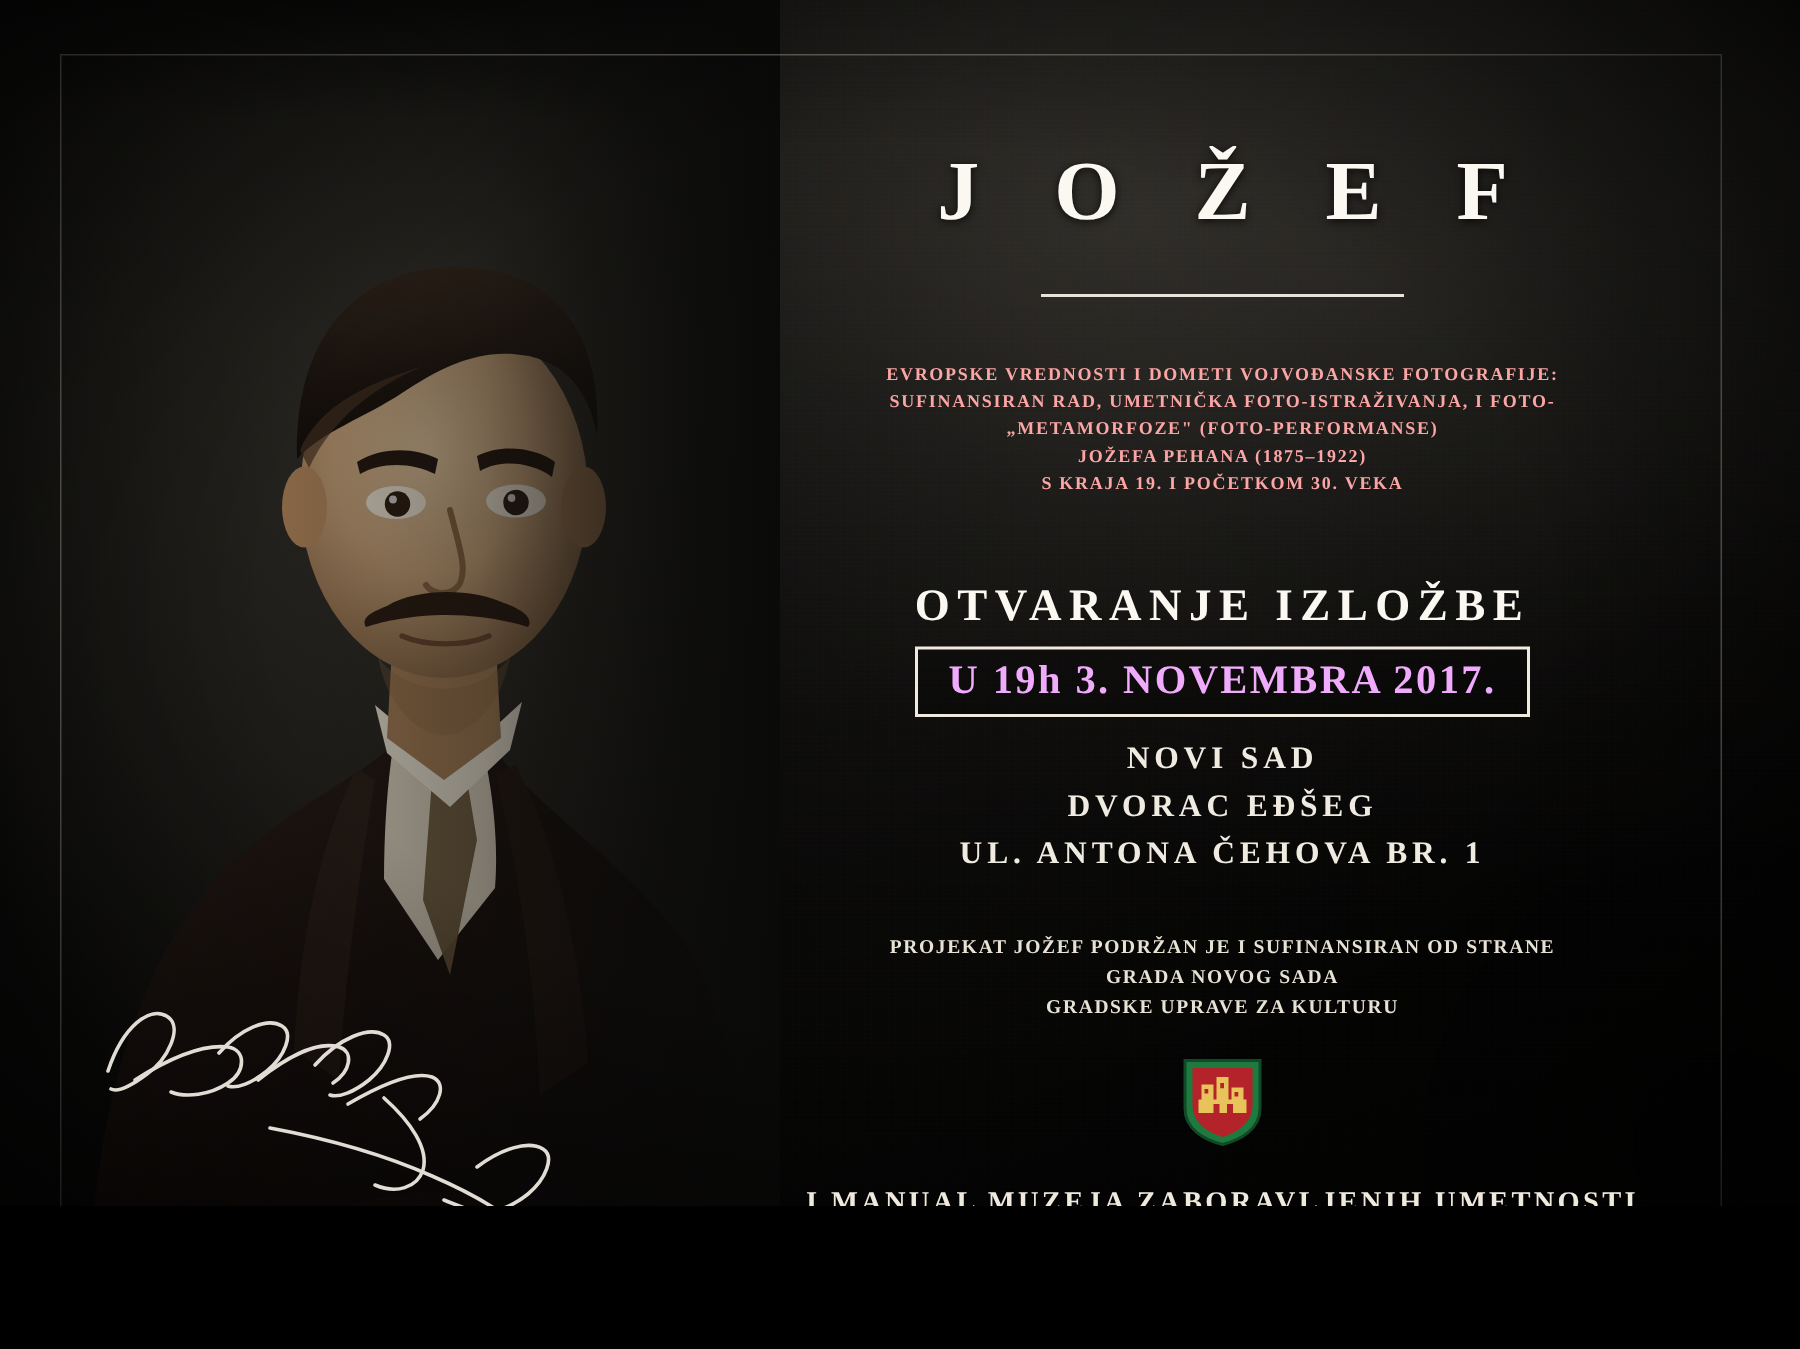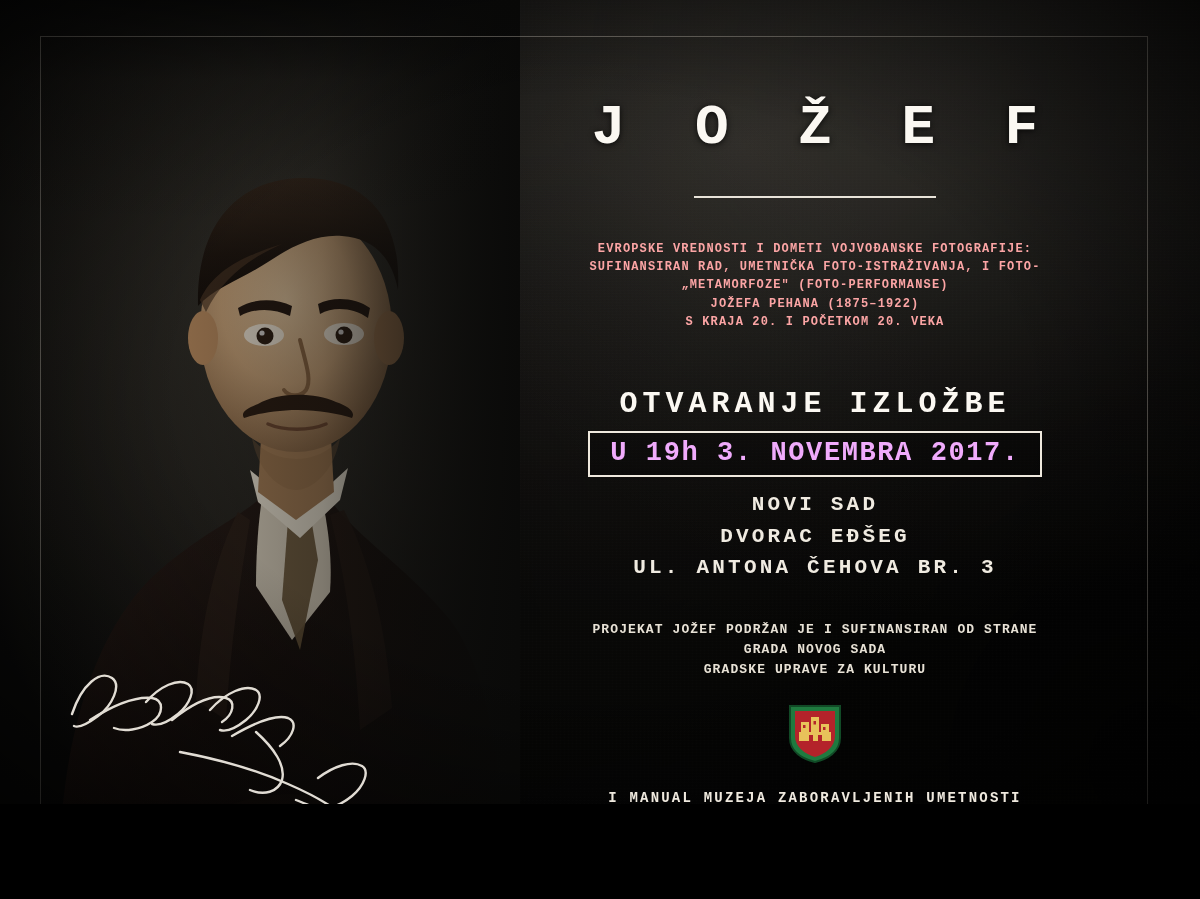--- a/index.html
+++ b/index.html
@@ -6,21 +6,21 @@
     margin: 0;
     padding: 0;
     background: #000;
   }
   .poster {
     position: relative;
     width: 1200px;
     height: 804px;
     overflow: hidden;
     background: #090909;
-    font-family: Liberation Mono, monospace;
+    font-family: Liberation Serif, serif;
     color: #f2ede3;
   }
   
   .bg-base {
     position: absolute;
     inset: 0;
     background:
       radial-gradient(ellipse 70% 60% at 62% 18%, #2c2a26 0%, #191816 38%, #0c0b0a 72%, #070706 100%),
       linear-gradient(120deg, #131211 0%, #0b0a09 60%, #0a0a09 100%);
   }
@@ -152,21 +152,21 @@
     color: #e8e2d6;
     text-align: center;
   }
   .crest {
     margin: 22px auto 0 auto;
     width: 56px;
     height: 62px;
   }
   .org {
     margin-top: 26px;
-    font-size: 14px;
+    font-size: 19px;
     letter-spacing: 2.2px;
     font-weight: 700;
     color: #efe9de;
   }
   .org-abbr {
     margin-top: 16px;
     font-size: 14.5px;
     letter-spacing: 3.2px;
     font-weight: 700;
     color: #efe9de;
@@ -301,32 +301,32 @@
 
     <div class="title">J O Ž E F</div>
 
     <div class="rule"></div>
 
     <div class="subtitle">
       <div>EVROPSKE VREDNOSTI I DOMETI VOJVOĐANSKE FOTOGRAFIJE:</div>
       <div>SUFINANSIRAN RAD, UMETNIČKA FOTO-ISTRAŽIVANJA, I FOTO-</div>
       <div>„METAMORFOZE" (FOTO-PERFORMANSE)</div>
       <div>JOŽEFA PEHANA (1875–1922)</div>
-      <div>S KRAJA 20. I POČETKOM 20. VEKA</div>
+      <div>S KRAJA 19. I POČETKOM 30. VEKA</div>
     </div>
 
 
     <div class="opening">OTVARANJE IZLOŽBE</div>
 
     <div class="datebox">U 19h 3. NOVEMBRA 2017.</div>
 
     <div class="venue">
       <div>NOVI SAD</div>
       <div>DVORAC EĐŠEG</div>
-      <div>UL. ANTONA ČEHOVA BR. 3</div>
+      <div>UL. ANTONA ČEHOVA BR. 1</div>
     </div>
 
     <div class="support">
       <div>PROJEKAT JOŽEF PODRŽAN JE I SUFINANSIRAN OD STRANE</div>
       <div>GRADA NOVOG SADA</div>
       <div>GRADSKE UPRAVE ZA KULTURU</div>
     </div>
 
     <div class="crest">
       <svg width="56" height="62" viewBox="0 0 56 62" xmlns="http://www.w3.org/2000/svg" role="img" aria-label="coat of arms">

